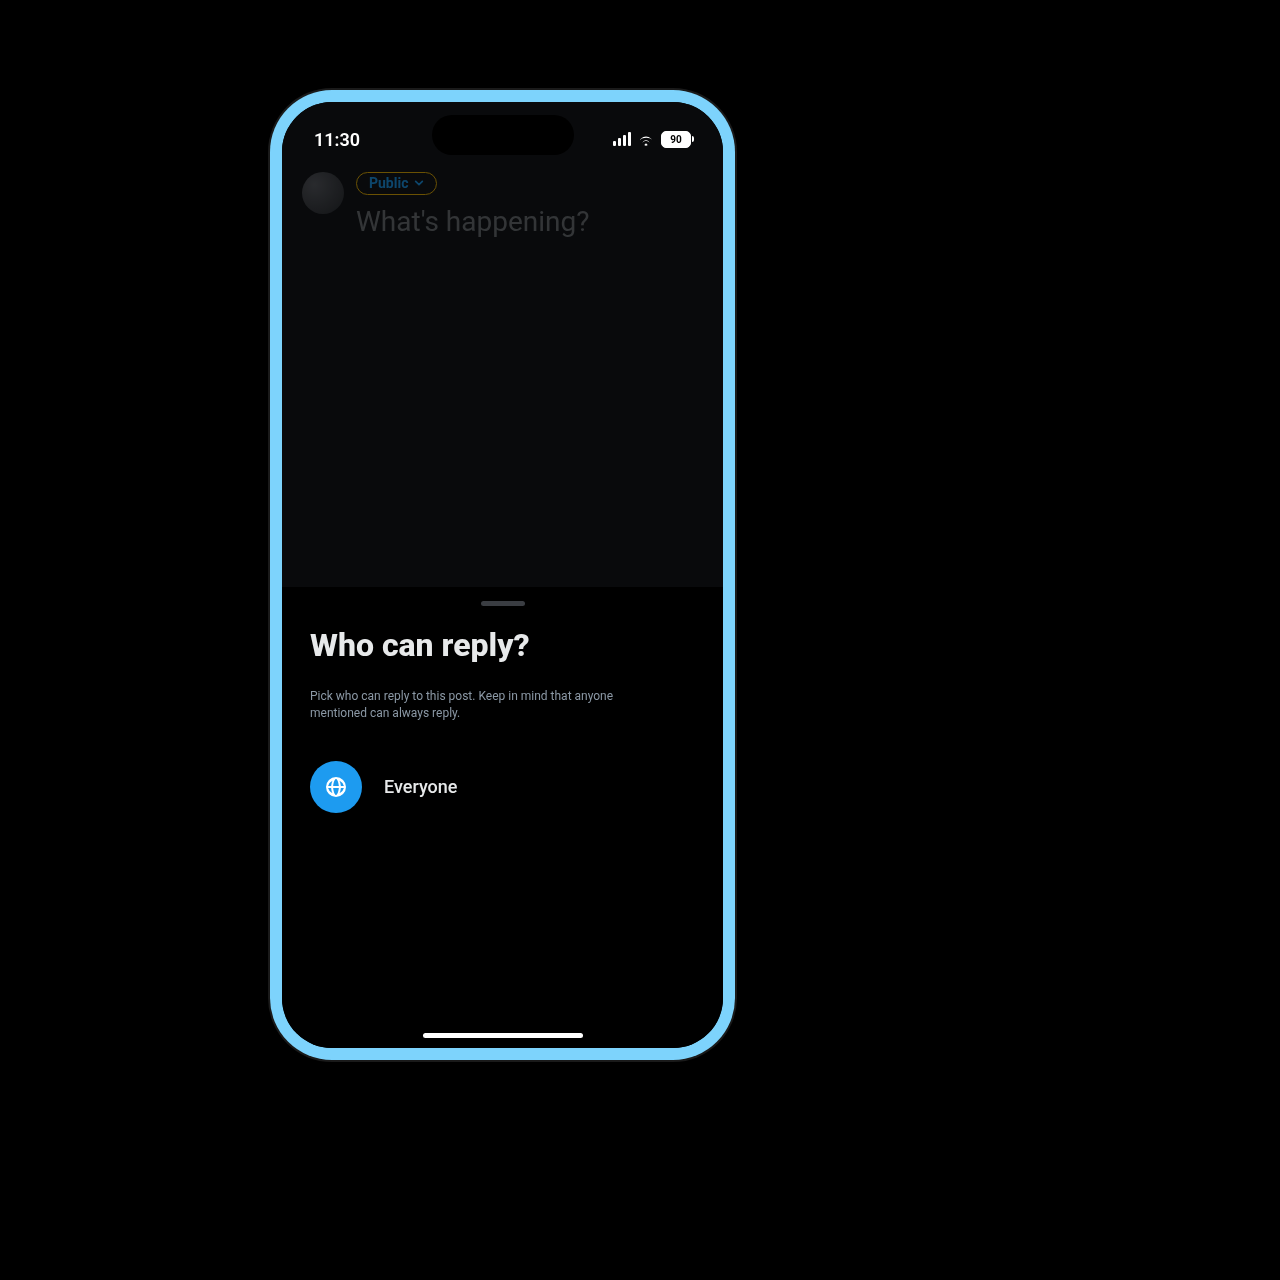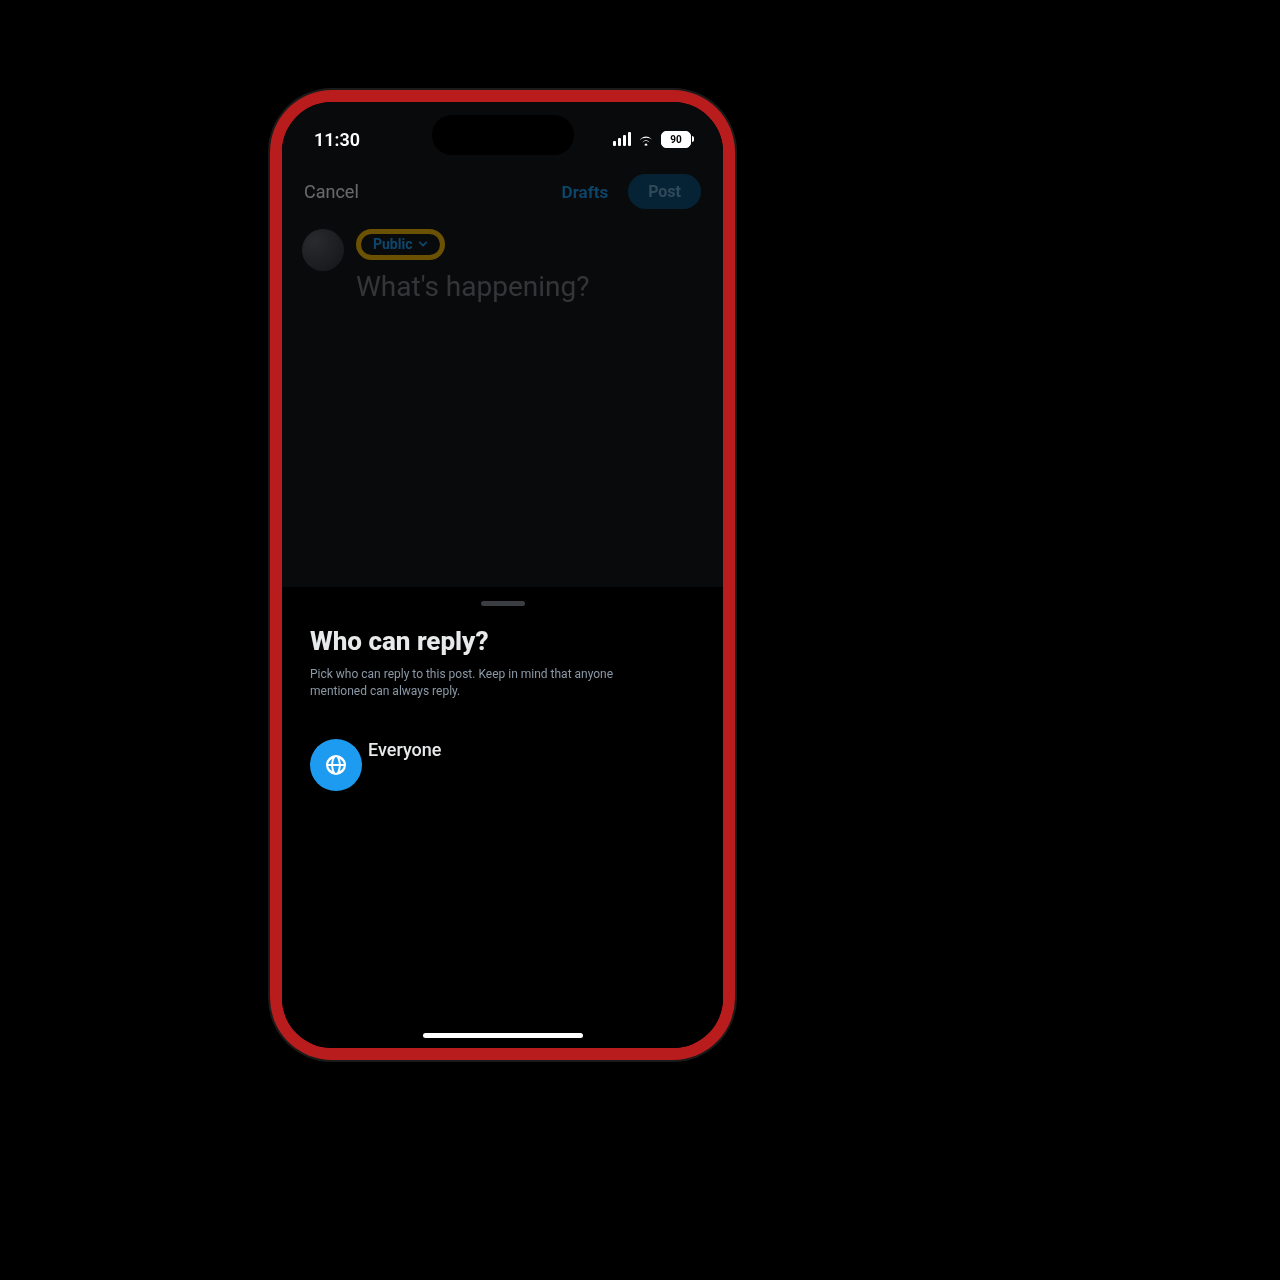--- a/index.html
+++ b/index.html
@@ -15,21 +15,21 @@
     height: 1280px;
     background: #000;
     position: relative;
   }
   .phone {
     position: absolute;
     left: 270px;
     top: 90px;
     width: 465px;
     height: 970px;
-    background: #b91c1c;
+    background: #7dd3fc;
     border-radius: 62px;
     box-shadow: 0 0 0 2px #1a1a1a, 0 25px 60px rgba(0,0,0,.7);
     overflow: hidden;
   }
 
   .screen {
     position: absolute;
     inset: 12px;
     border-radius: 50px;
     background: #000;
@@ -150,21 +150,21 @@
     width: 42px; height:42px;
     border-radius: 50%;
     background: radial-gradient(circle at 30% 30%, #5c5f66, #2b2e33);
     flex-shrink:0;
   }
   .compose-col { flex:1; }
   .audience-chip {
     display:inline-flex;
     align-items:center;
     gap:6px;
-    border: 5px solid #eab308;
+    border: 1px solid #eab308;
     color: #1d9bf0;
     font-size: 14px;
     font-weight: 700;
     padding: 2px 12px 3px;
     border-radius: 16px;
   }
   .audience-chip .chev {
     width: 10px; height:10px;
     display:inline-flex;
   }
@@ -185,35 +185,35 @@
     padding: 14px 28px 0;
   }
   .grabber {
     width: 44px; height: 5px;
     background: #3a3d42;
     border-radius: 4px;
     margin: 0 auto 20px;
   }
   .sheet-title {
     color: #e7e9ea;
-    font-size: 26px;
+    font-size: 32px;
     font-weight: 800;
-    margin-bottom: 10px;
+    margin-bottom: 24px;
   }
   .sheet-sub {
     color: #8b98a5;
     font-size: 12px;
     line-height: 1.45;
     max-width: 360px;
     margin-bottom: 22px;
   }
   .option {
     display:flex;
-    align-items:flex-start;
-    gap: 6px;
+    align-items:center;
+    gap: 22px;
     padding: 16px 0;
   }
   .opt-icon {
     width: 52px; height: 52px;
     border-radius: 50%;
     background: #1d9bf0;
     display:flex;
     align-items:center;
     justify-content:center;
     position: relative;
@@ -272,27 +272,20 @@
           <span class="wifi">
             <svg viewBox="0 0 24 18" width="18" height="14">
                 <path fill="#fff" d="M12 18c-.9 0-1.7-.4-2.3-1l2.3-2.3 2.3 2.3c-.6.6-1.4 1-2.3 1zm-5-4.2 2-2c1.7-1.7 4.4-1.7 6 0l2 2c-2.8-2.8-7.3-2.8-10 0zm-3.5-3.5 2-2c3.6-3.6 9.5-3.6 13 0l2 2C16.6 6.4 8.4 6.4 3.5 10.3z"></path>
               </svg>
           </span>
           <span class="battery">90</span>
         </div>
       </div>
 
       <div class="compose">
-        <div class="nav-row">
-          <span class="cancel">Cancel</span>
-          <div class="nav-right">
-            <span class="drafts">Drafts</span>
-            <span class="post-btn">Post</span>
-          </div>
-        </div>
         <div class="compose-body">
           <div class="avatar"></div>
           <div class="compose-col">
             <span class="audience-chip">
               <span>Public</span>
               <span class="chev">
                 <svg viewBox="0 0 12 12" width="10" height="10">
                     <path fill="none" stroke="#1d9bf0" stroke-width="2" stroke-linecap="round" d="M2 4l4 4 4-4"></path>
                   </svg>
               </span>

